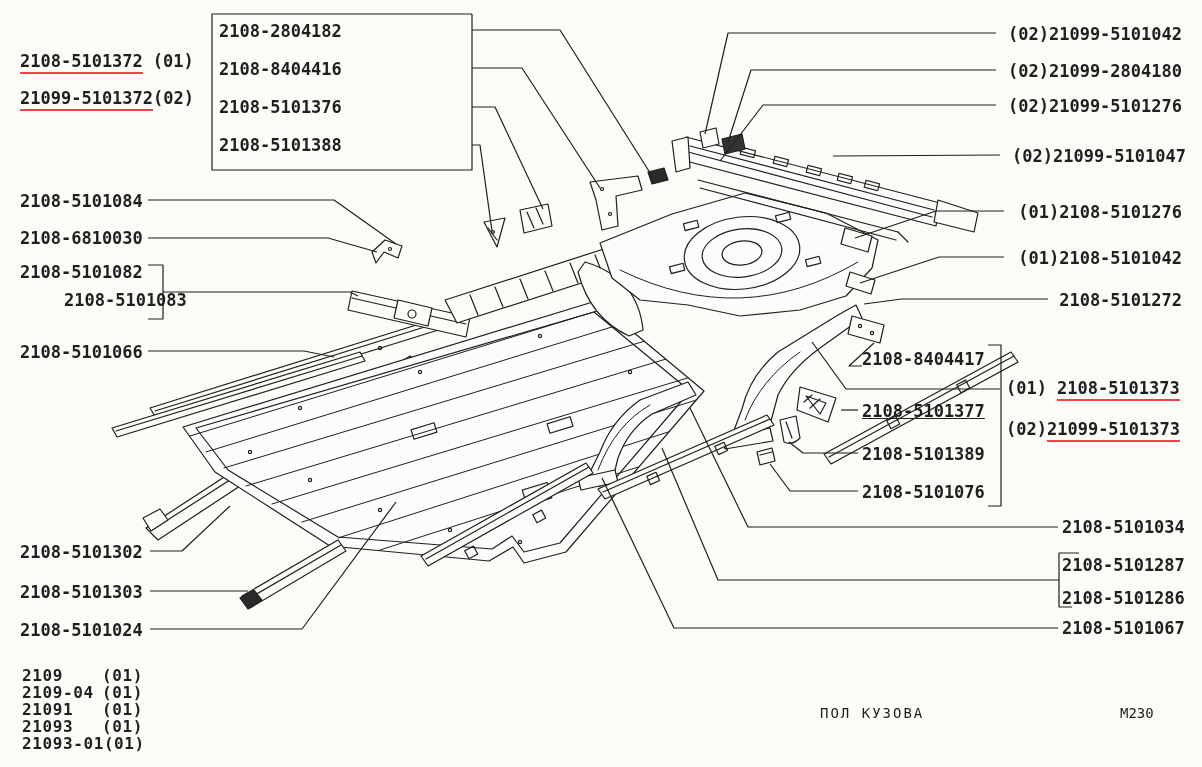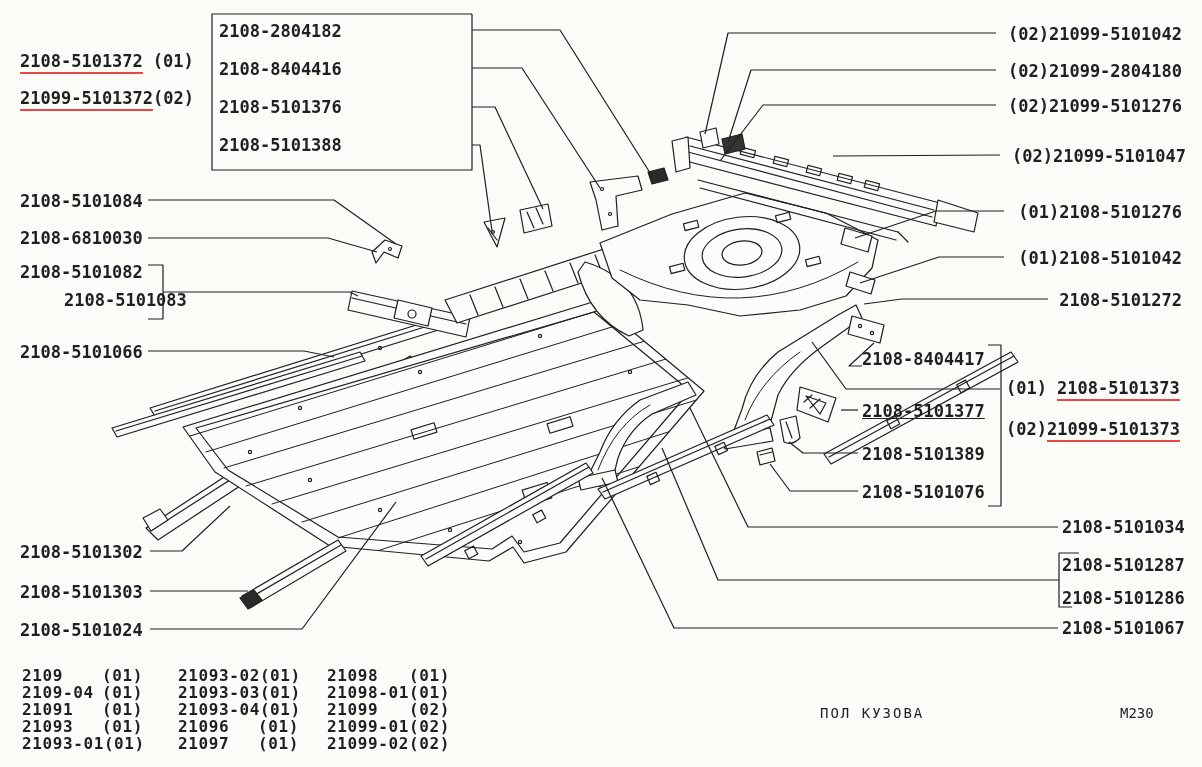--- a/index.html
+++ b/index.html
@@ -277,31 +277,17 @@
   <div class="lbl" style="left:1062px;top:589px;text-align:right;">2108-5101286</div>
   <div class="lbl" style="left:1062px;top:619px;">2108-5101067</div>
 
   <div class="tcol c0" style="left:22px;">
       <div class="trow"><span class="tmodel">2109</span><span>(01)</span></div>
       <div class="trow"><span class="tmodel">2109-04</span><span>(01)</span></div>
       <div class="trow"><span class="tmodel">21091</span><span>(01)</span></div>
       <div class="trow"><span class="tmodel">21093</span><span>(01)</span></div>
       <div class="trow"><span class="tmodel">21093-01</span><span>(01)</span></div>
     </div>
-  <div class="tcol c1" style="left:178px;">
-      <div class="trow"><span class="tmodel">21093-02</span><span>(01)</span></div>
-      <div class="trow"><span class="tmodel">21093-03</span><span>(01)</span></div>
-      <div class="trow"><span class="tmodel">21093-04</span><span>(01)</span></div>
-      <div class="trow"><span class="tmodel">21096</span><span>(01)</span></div>
-      <div class="trow"><span class="tmodel">21097</span><span>(01)</span></div>
-    </div>
-  <div class="tcol c2" style="left:327px;">
-      <div class="trow"><span class="tmodel">21098</span><span>(01)</span></div>
-      <div class="trow"><span class="tmodel">21098-01</span><span>(01)</span></div>
-      <div class="trow"><span class="tmodel">21099</span><span>(02)</span></div>
-      <div class="trow"><span class="tmodel">21099-01</span><span>(02)</span></div>
-      <div class="trow"><span class="tmodel">21099-02</span><span>(02)</span></div>
-    </div>
 
   <div class="caption" style="left:820px;top:705px;">ПОЛ КУЗОВА</div>
   <div class="caption" style="left:1120px;top:705px;letter-spacing:0;">M230</div>
 
 </div>
 
 </body></html>

